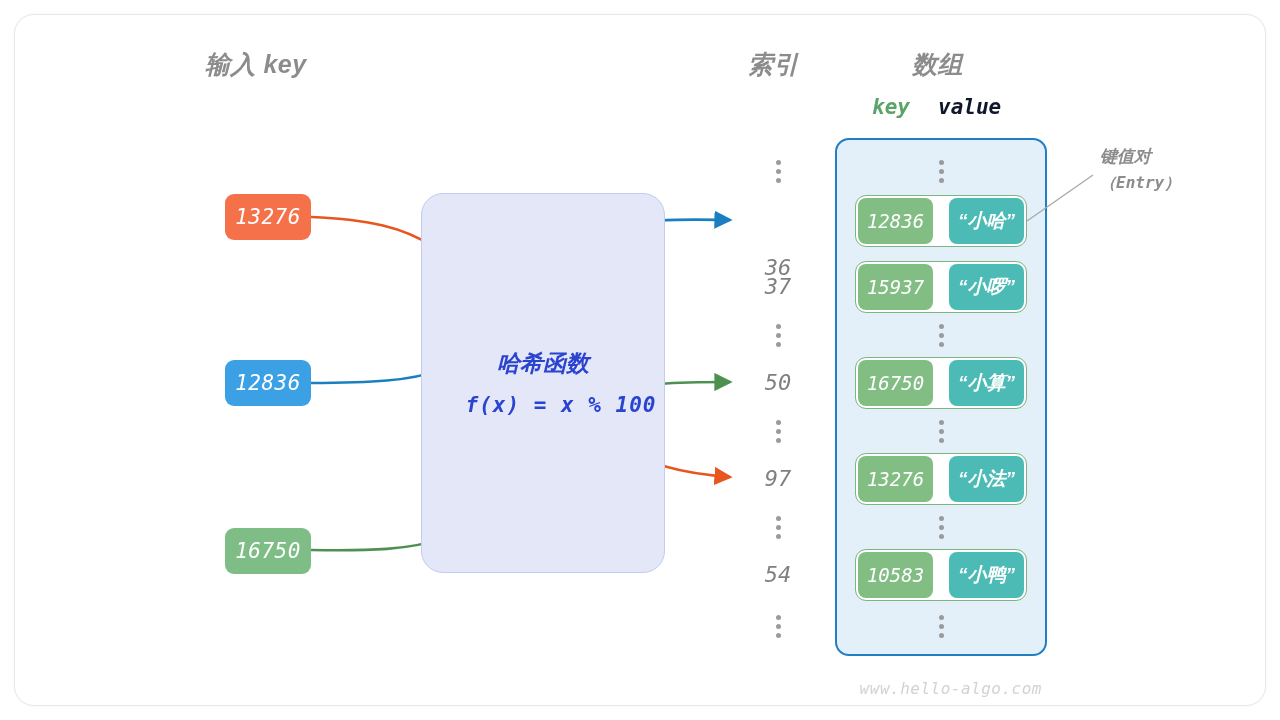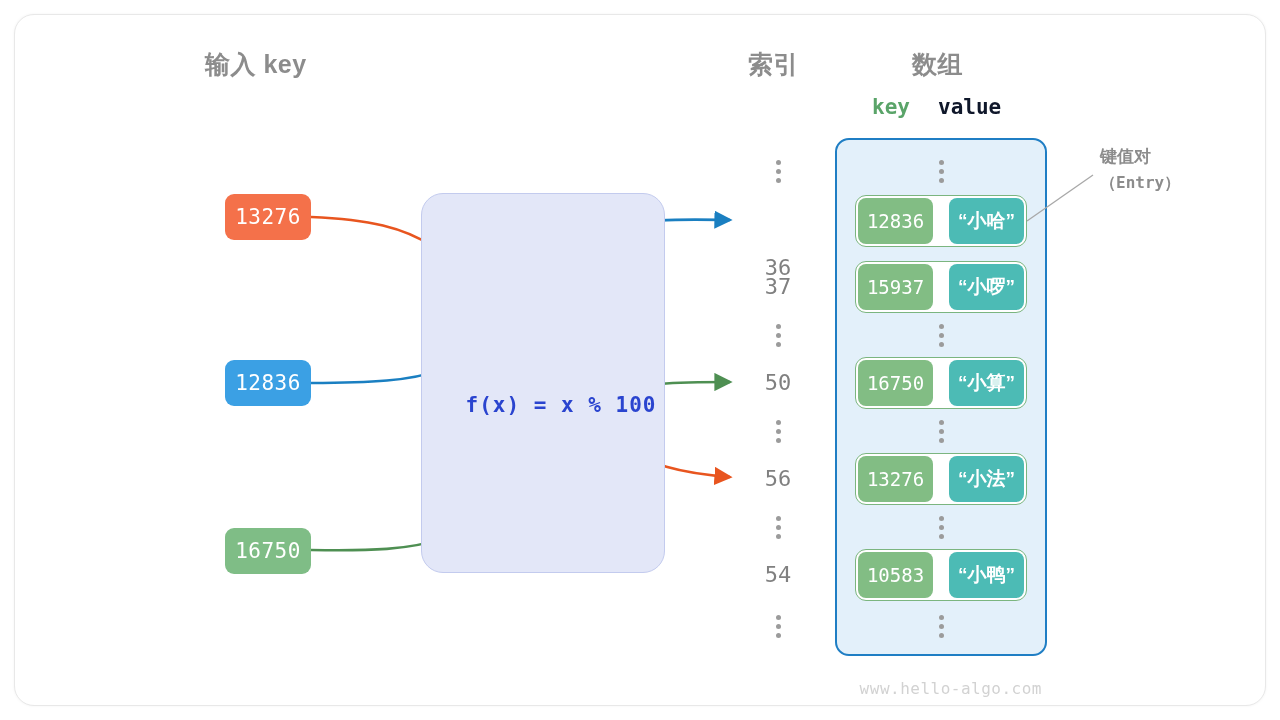--- a/index.html
+++ b/index.html
@@ -7,20 +7,21 @@
     margin: 0; padding: 0;
     width: 1280px; height: 720px;
     background: #ffffff;
     font-family: "Liberation Sans", "DejaVu Sans", sans-serif;
     overflow: hidden;
   }
   #stage {
     position: relative;
     width: 1084px; height: 720px;
     background: #ffffff;
+    font-style: italic;
   }
   
   #card {
     position: absolute;
     left: 14px; top: 14px;
     width: 1252px; height: 692px;
     background: #ffffff;
     border: 1px solid #e8e8e8;
     border-radius: 20px;
     box-shadow: 0 0 3px rgba(0,0,0,0.05);
@@ -250,41 +251,42 @@
   <div class="heading" id="h-array">数组</div>
 
   <div class="kv-label" id="lbl-key">key</div>
   <div class="kv-label" id="lbl-value">value</div>
 
   <div class="keybox" id="key-0">13276</div>
   <div class="keybox" id="key-1">12836</div>
   <div class="keybox" id="key-2">16750</div>
 
   <div id="hashbox"></div>
+  <div id="hash-title">哈希函数</div>
   <div id="hash-formula">f(x) = x % 100</div>
 
   <div class="dots-v" style="left:740px; top:158px; height:26px;">
     <i></i>
       <i></i>
       <i></i>
   </div>
   <div class="idx" style="top:208px;margin-top:47px;">36</div>
   <div class="idx" style="top:274px;">37</div>
   <div class="dots-v" style="left:740px; top:322px; height:26px;">
     <i></i>
       <i></i>
       <i></i>
   </div>
   <div class="idx" style="top:370px;">50</div>
   <div class="dots-v" style="left:740px; top:418px; height:26px;">
     <i></i>
       <i></i>
       <i></i>
   </div>
-  <div class="idx" style="top:466px;">56</div>
+  <div class="idx" style="top:466px;">97</div>
   <div class="dots-v" style="left:740px; top:514px; height:26px;">
     <i></i>
       <i></i>
       <i></i>
   </div>
   <div class="idx" style="top:562px;">54</div>
   <div class="dots-v" style="left:740px; top:613px; height:26px;">
     <i></i>
       <i></i>
       <i></i>

